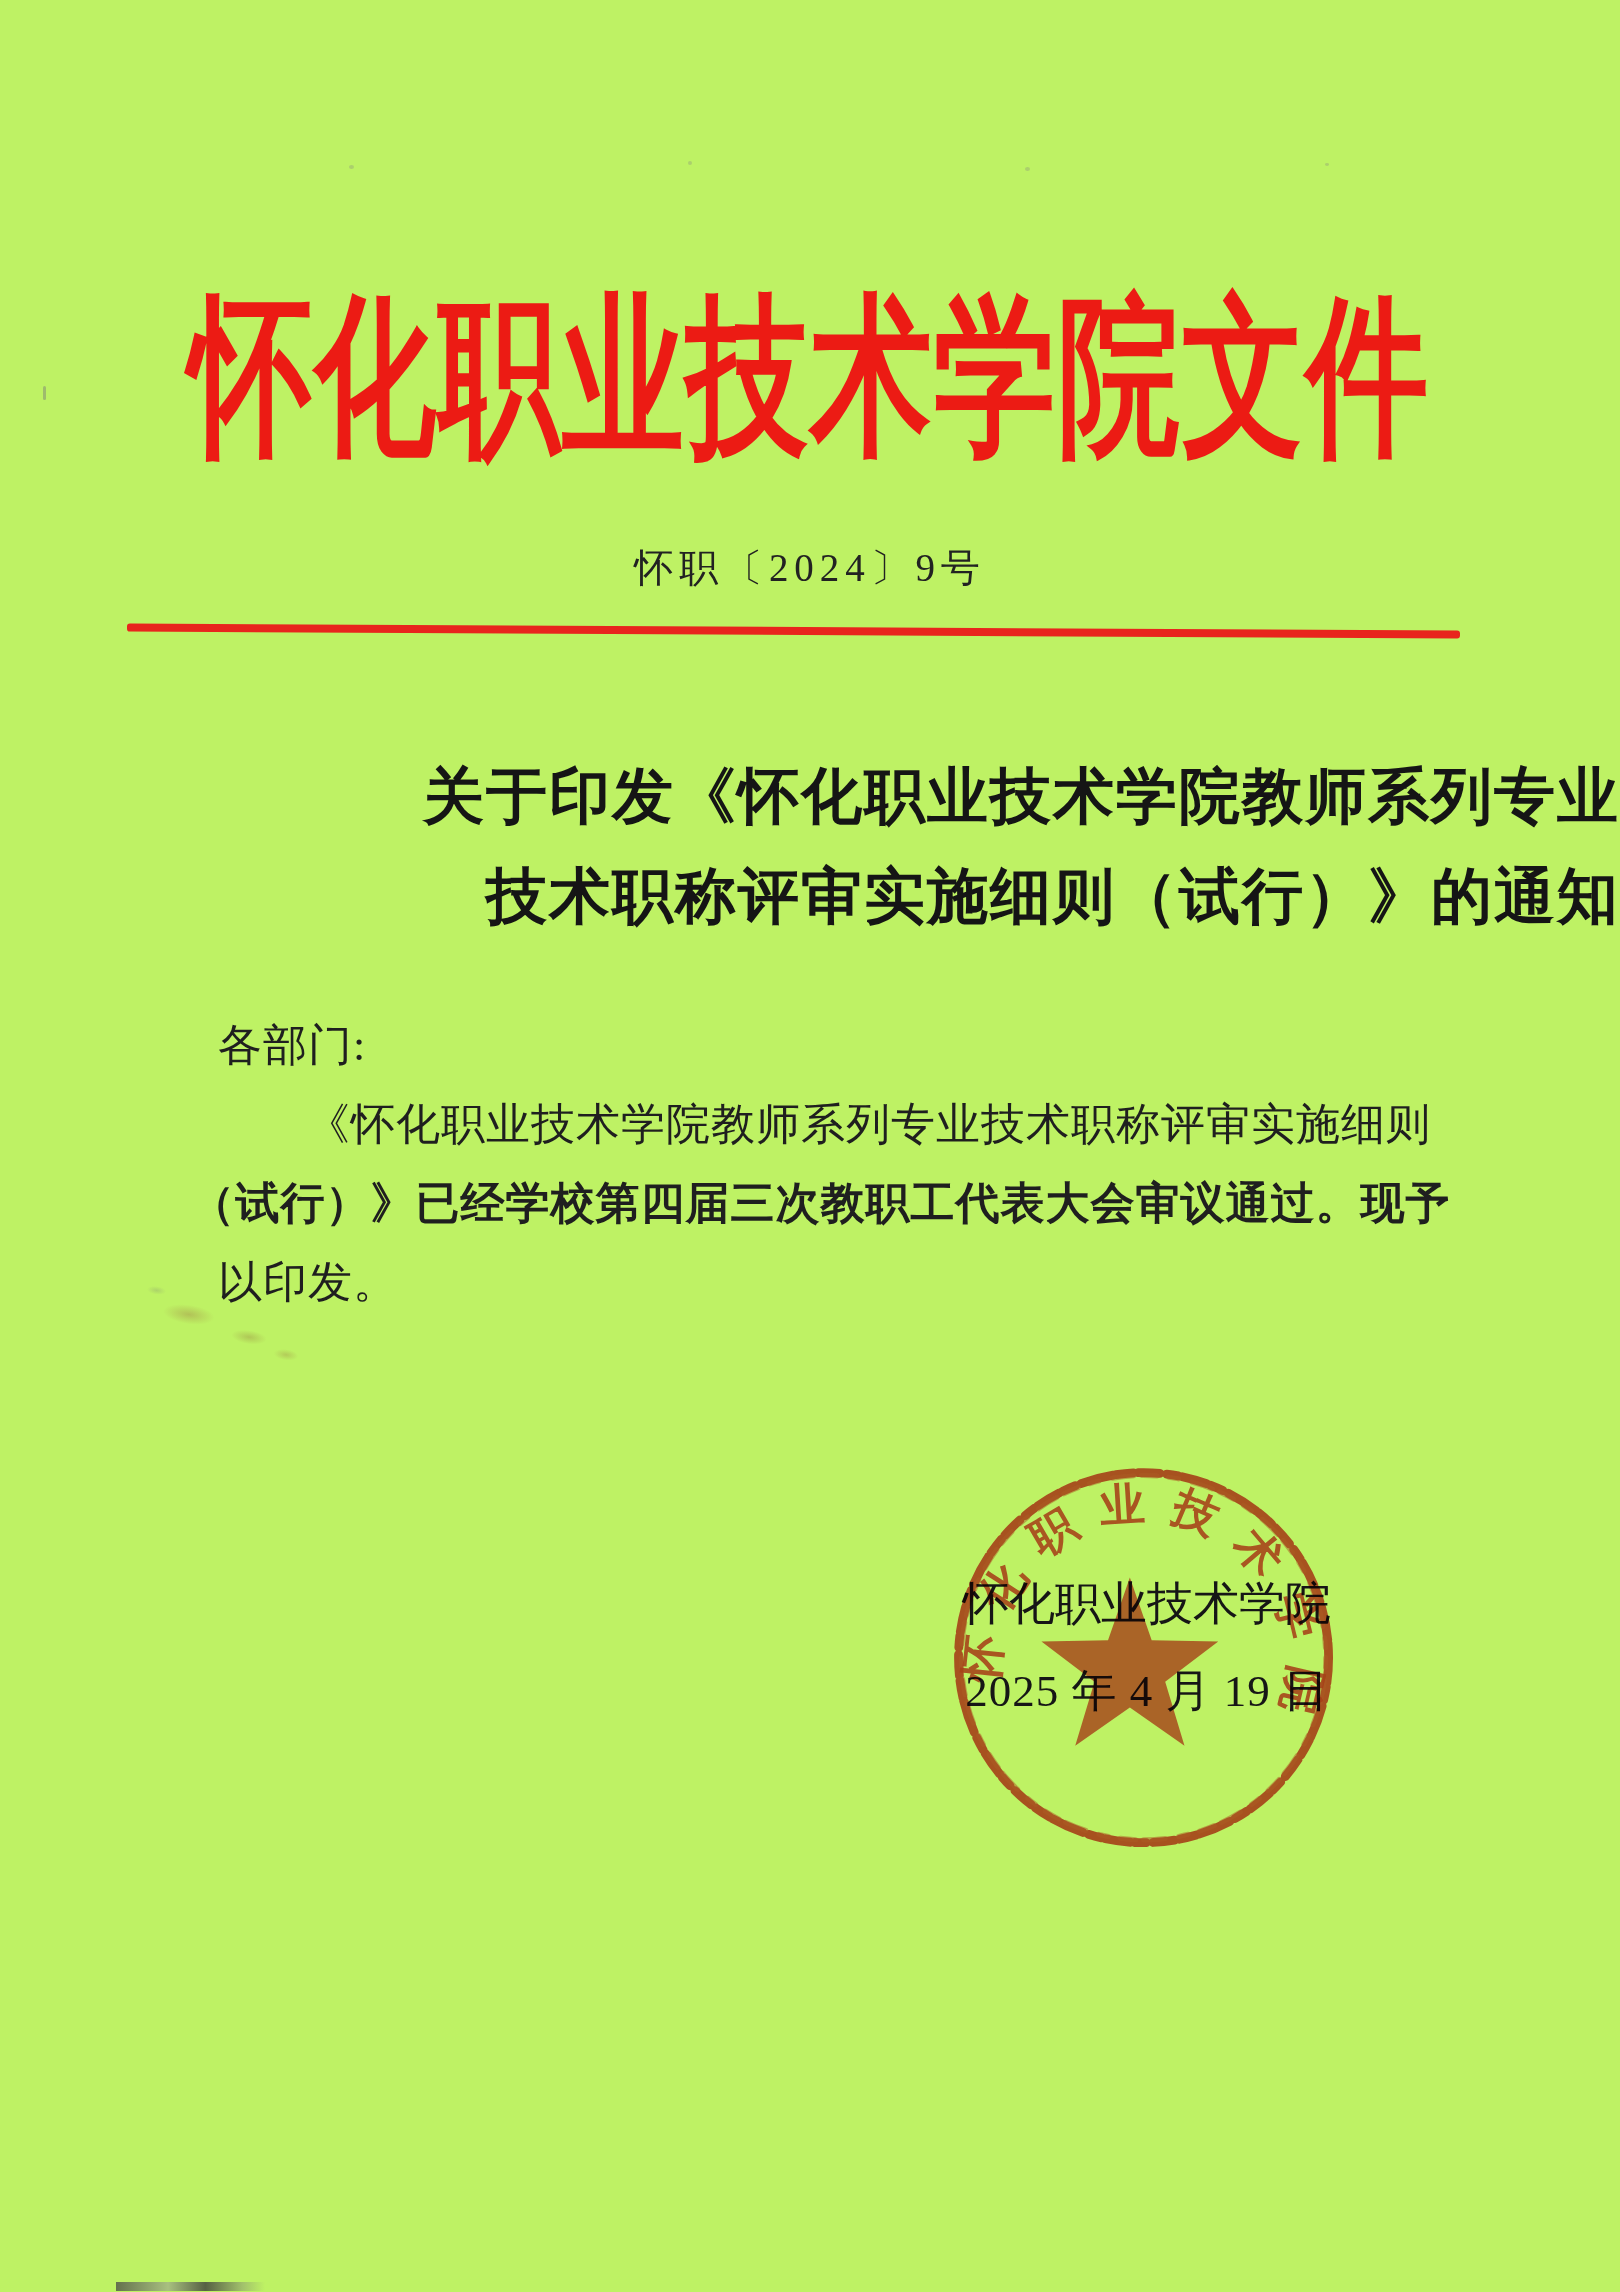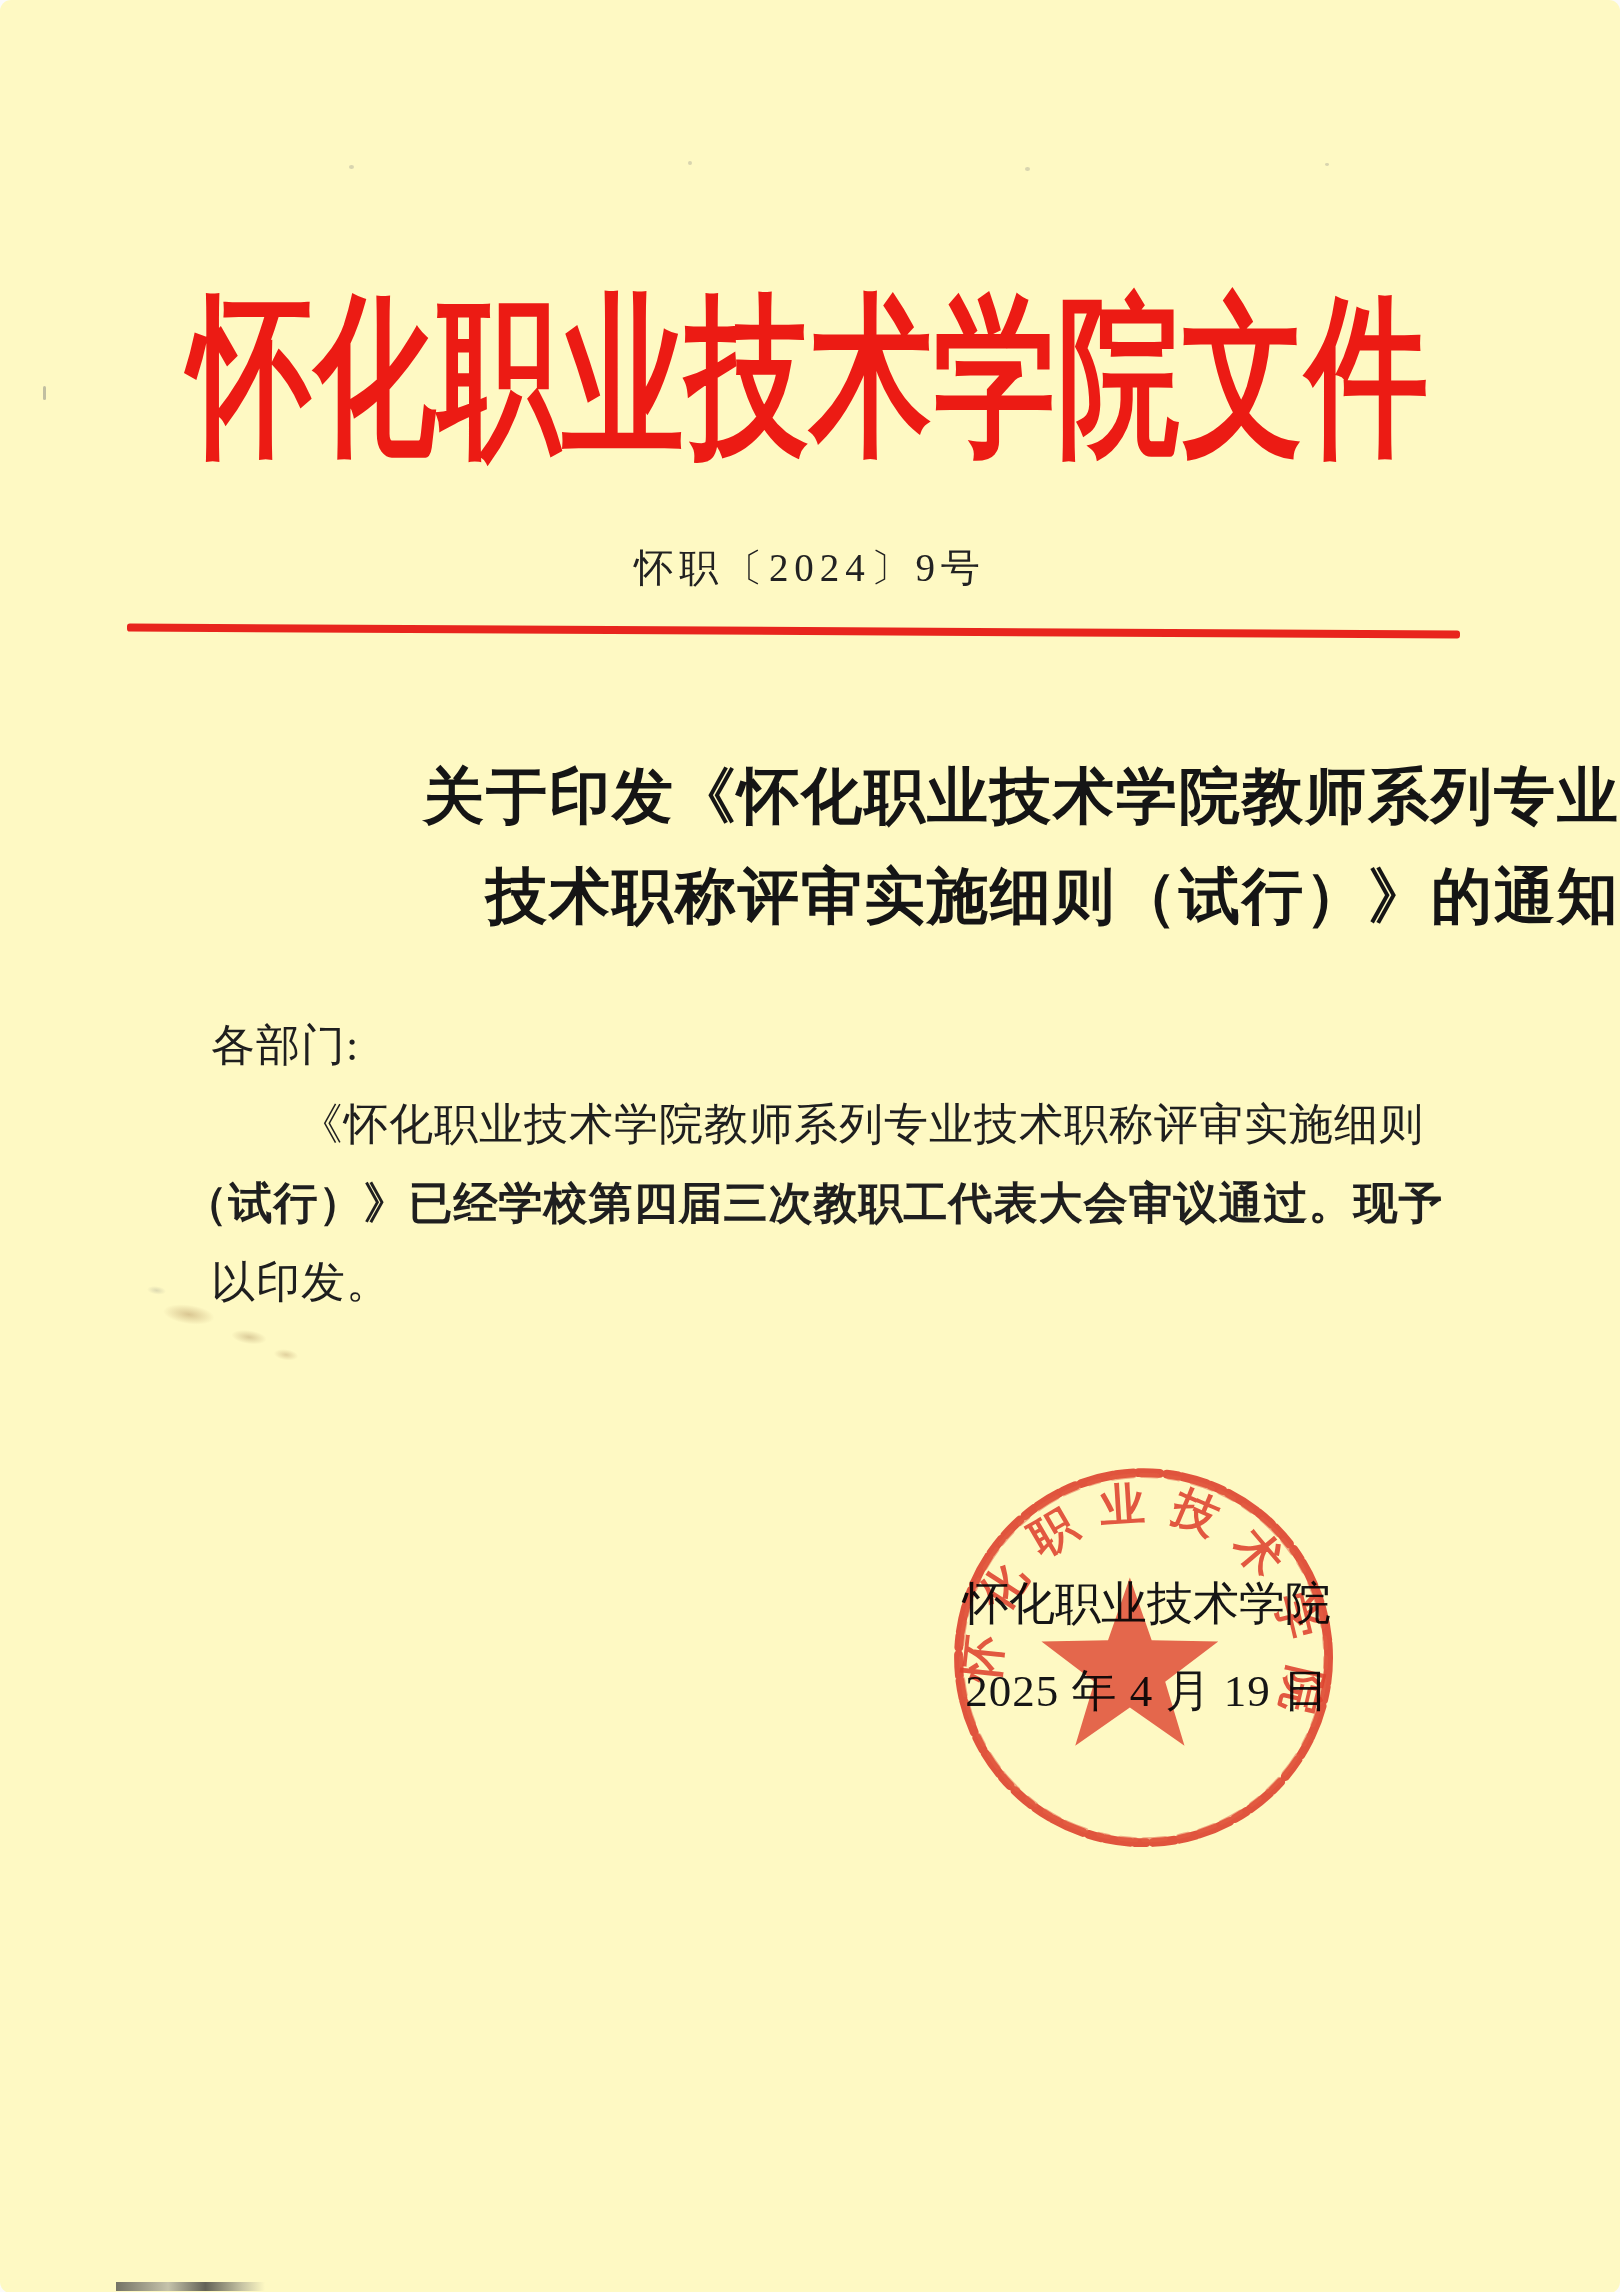--- a/index.html
+++ b/index.html
@@ -4,21 +4,21 @@
 <style>
   html,body{margin:0;padding:0;}
   body{
     width:1620px;height:2293px;
     background:#fbfbfa;
     position:relative;
     font-family:"Liberation Serif","DejaVu Serif",serif;
     color:#1c1c1c;
     overflow:hidden;
   }
-  .page{position:absolute;inset:0;background:#fef9c3;border-radius:11px;}
+  .page{position:absolute;inset:0;background:#bef264;}
 
   
   .header-title{
     position:absolute;top:263px;left:0;width:100%;
     text-align:center;
     font-size:122px;font-weight:bold;
     color:#ec1b14;
     letter-spacing:2px;
     transform:scaleY(1.42);
     transform-origin:50% 0;
@@ -50,21 +50,21 @@
     text-align:right;
     font-weight:bold;
     font-size:61px;
     line-height:100px;
     color:#151515;
     letter-spacing:2px;
   }
 
   
   .body-block{
-    position:absolute;top:1006px;left:211px;width:1215px;
+    position:absolute;top:1006px;left:218px;width:1215px;
     font-size:44px;line-height:79px;
     color:#1f1f1f;
     letter-spacing:1px;
   }
   .body-line{white-space:nowrap;}
   .indent{ text-indent:88px; }
   .hang{ margin-left:-27.4px;font-weight:bold; }
 
   
   .signature-block{

